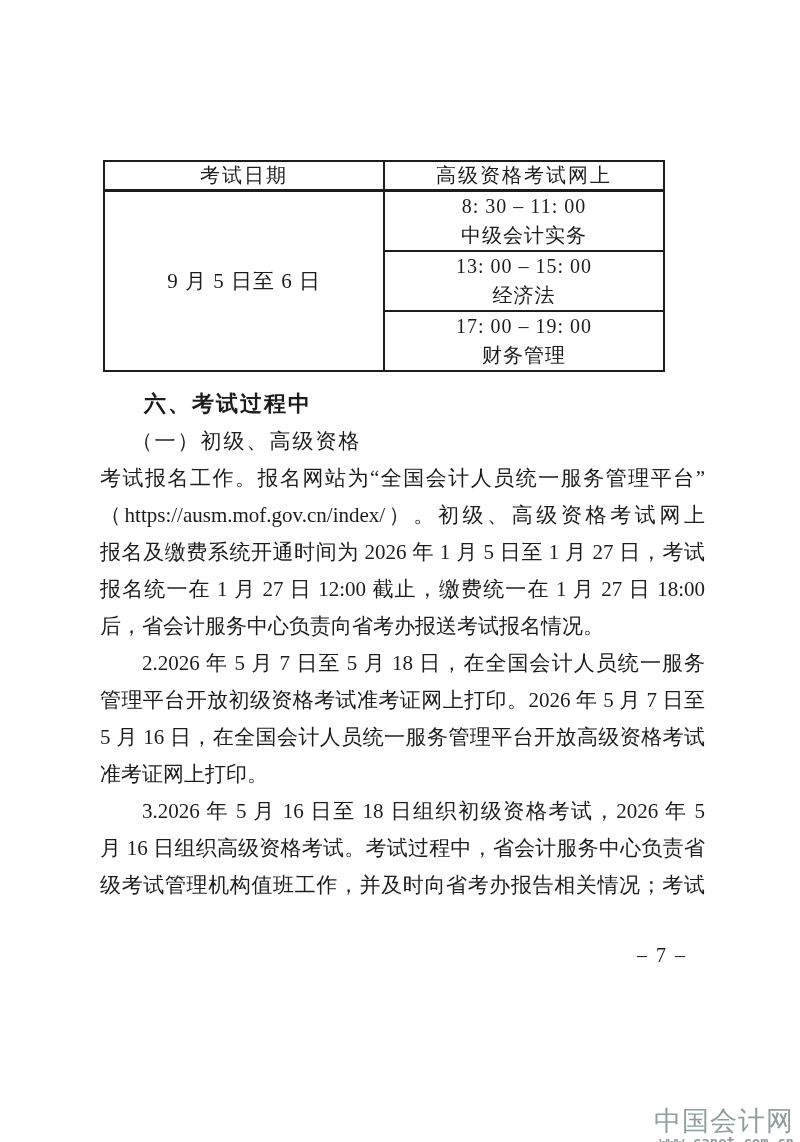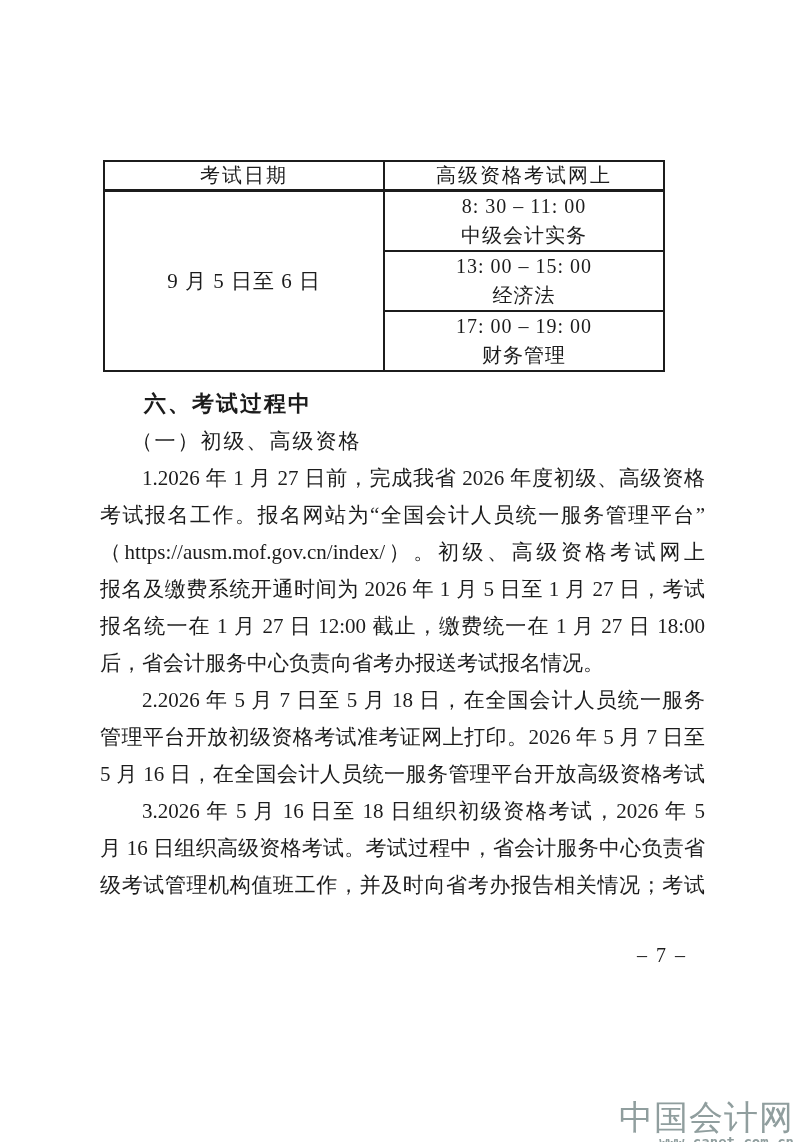--- a/index.html
+++ b/index.html
@@ -83,21 +83,21 @@
   .watermark {
     position: absolute;
     right: 6px;
     bottom: 6px;
     text-align: right;
     color: #909e9e;
     line-height: 1.05;
     user-select: none;
   }
   .watermark .wm-name {
-    font-size: 34px;
+    font-size: 27px;
     font-family: "Liberation Sans", "DejaVu Sans", sans-serif;
     letter-spacing: 1px;
   }
   .watermark .wm-url {
     font-size: 14px;
     font-weight: bold;
     font-family: "DejaVu Sans Mono", "Liberation Mono", monospace;
     text-align: right;
   }
 </style>
@@ -132,32 +132,32 @@
           <div class="slot-line">财务管理</div>
         </td>
       </tr>
     </tbody>
       </table>
 
     <div class="sec-heading">六、考试过程中</div>
     <div class="sec-subheading">（一）初级、高级资格</div>
 
     <div class="para">
-      <div class="ln jl first">1.2026 年 1 月 27 日前，完成我省 2026 年度初级、高级资格</div>
       <div class="ln jl">考试报名工作。报名网站为“全国会计人员统一服务管理平台”</div>
       <div class="ln jl">（https://ausm.mof.gov.cn/index/）。初级、高级资格考试网上</div>
       <div class="ln jl">报名及缴费系统开通时间为 2026 年 1 月 5 日至 1 月 27 日，考试</div>
       <div class="ln jl">报名统一在 1 月 27 日 12:00 截止，缴费统一在 1 月 27 日 18:00</div>
       <div class="ln">后，省会计服务中心负责向省考办报送考试报名情况。</div>
     </div>
 
     <div class="para">
       <div class="ln jl first">2.2026 年 5 月 7 日至 5 月 18 日，在全国会计人员统一服务</div>
       <div class="ln jl">管理平台开放初级资格考试准考证网上打印。2026 年 5 月 7 日至</div>
       <div class="ln jl">5 月 16 日，在全国会计人员统一服务管理平台开放高级资格考试</div>
+      <div class="ln">准考证网上打印。</div>
     </div>
 
     <div class="para">
       <div class="ln jl first">3.2026 年 5 月 16 日至 18 日组织初级资格考试，2026 年 5</div>
       <div class="ln jl">月 16 日组织高级资格考试。考试过程中，省会计服务中心负责省</div>
       <div class="ln jl">级考试管理机构值班工作，并及时向省考办报告相关情况；考试</div>
     </div>
 
     <div class="page-number">– 7 –</div>
   </div>

